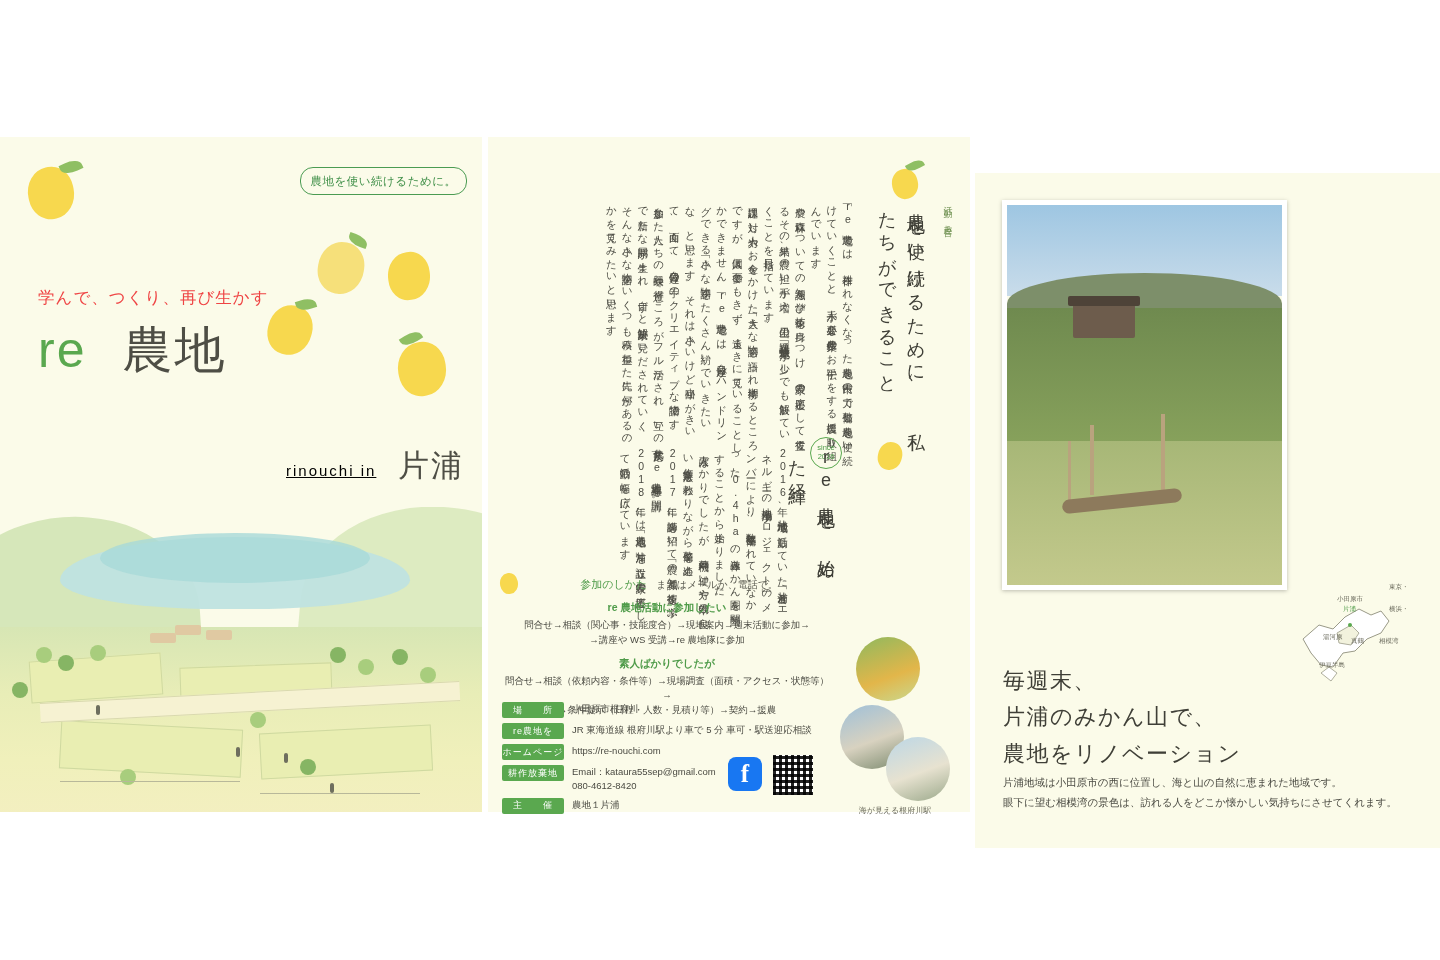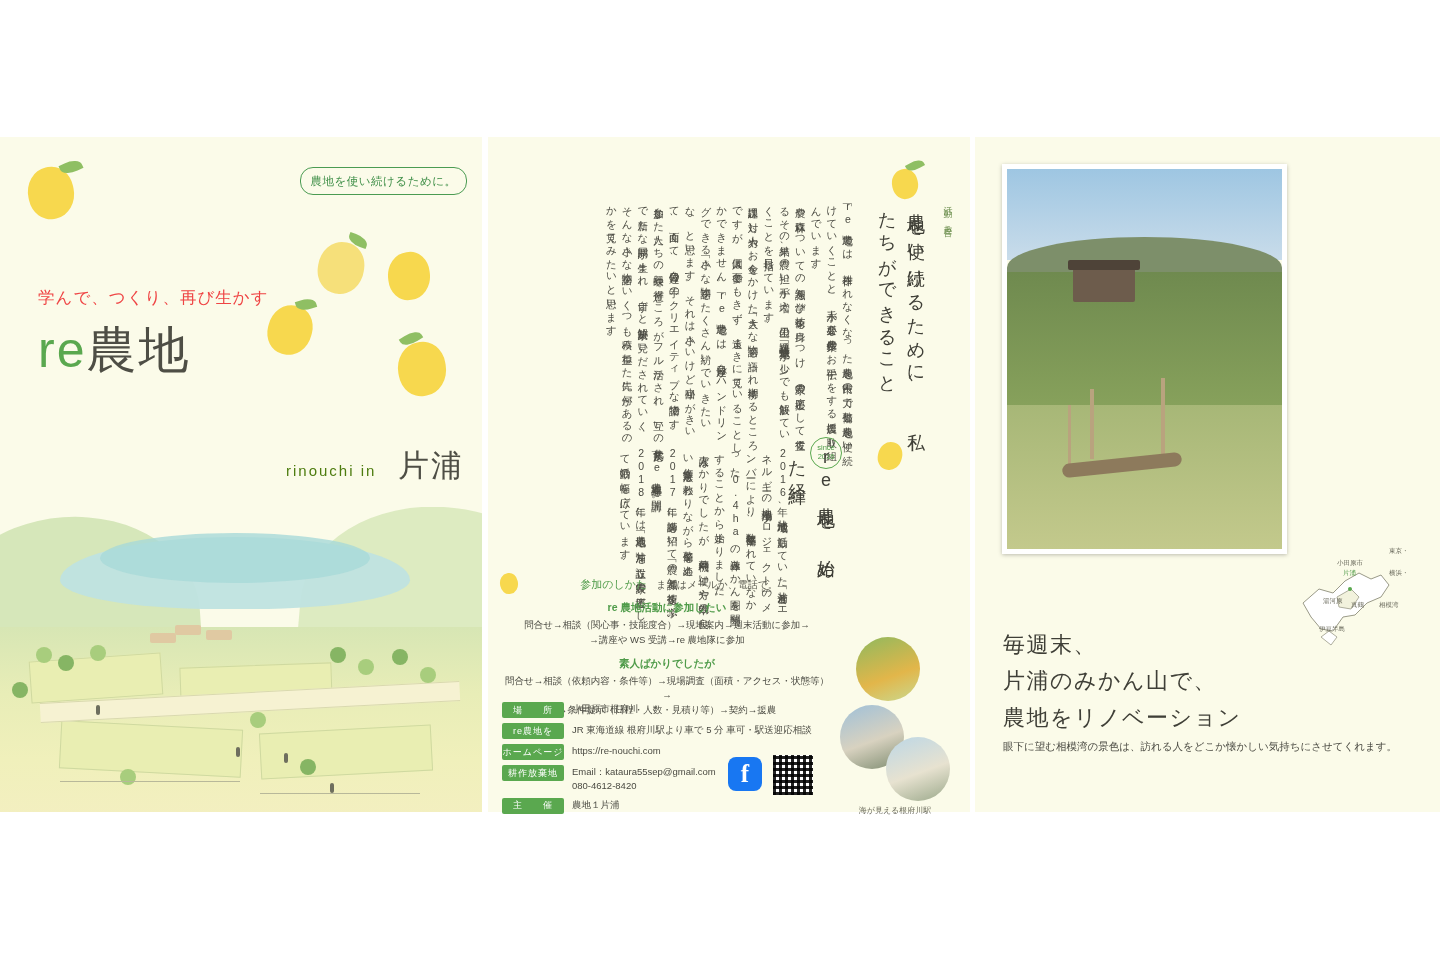--- a/index.html
+++ b/index.html
@@ -8,33 +8,33 @@
     background:#ffffff;
     font-family:"Liberation Sans","DejaVu Sans",sans-serif;
     color:#3a3a35;
   }
   .page{position:relative;width:1440px;height:960px;background:#fff;}
 
   
   .panel{position:absolute;top:137px;height:675px;background:#fbfbe9;}
   #panel-left{left:0;width:482px;}
   #panel-mid{left:488px;width:482px;}
-  #panel-right{left:975px;width:465px;}
+  #panel-right{left:975px;width:465px;margin-top:36px;}
 
   
   .badge-top{
     position:absolute;left:300px;top:30px;width:165px;height:26px;
     border:1px solid #4a9b52;border-radius:13px;background:#fbfbe9;
     display:flex;align-items:center;justify-content:center;
     font-size:11.5px;color:#3f8f48;letter-spacing:.5px;
   }
   .tagline{position:absolute;left:38px;top:150px;font-size:16.5px;letter-spacing:1px;color:#ef4444;}
   .logo{position:absolute;left:38px;top:180px;font-size:50px;letter-spacing:2px;color:#5aa84f;font-weight:400;}
-  .logo .nou{color:#4e4e45;}
-  .rinouchi{position:absolute;left:286px;top:325px;font-size:15px;color:#4d7c0f;letter-spacing:2px;}
+  .logo .nou{color:#4e4e45;margin-left:36px;}
+  .rinouchi{position:absolute;left:286px;top:325px;font-size:15px;color:#000000;letter-spacing:2px;text-decoration:underline;}
   .kataura{position:absolute;left:398px;top:308px;font-size:31px;color:#4e4e45;letter-spacing:2px;}
 
   
   .lemon{position:absolute;border-radius:50% 45% 50% 45%;background:#f7d84e;}
   .lemon.pale{background:#f6e07a;}
   .leaf{position:absolute;background:#8fbf63;border-radius:0 70% 0 70%;}
 
   
   .illus{position:absolute;left:0;top:370px;width:482px;height:305px;overflow:hidden;}
   .illus .sky{position:absolute;inset:0;background:#fbfbe9;}
@@ -328,17 +328,18 @@
       <div class="map-lab" style="left:58px;top:56px;">真鶴</div>
       <div class="map-lab" style="left:30px;top:52px;">湯河原</div>
       <div class="map-lab" style="left:86px;top:56px;">相模湾</div>
       <div class="map-lab" style="left:26px;top:80px;">伊豆半島</div>
     </div>
 
     <div class="r-title" style="white-space:pre-line;">毎週末、
 片浦のみかん山で、
 農地をリノベーション</div>
     <div class="r-body">
+      <div>片浦地域は小田原市の西に位置し、海と山の自然に恵まれた地域です。</div>
       <div>眼下に望む相模湾の景色は、訪れる人をどこか懐かしい気持ちにさせてくれます。</div>
     </div>
   </div>
 
 </div>
 
 </body></html>

